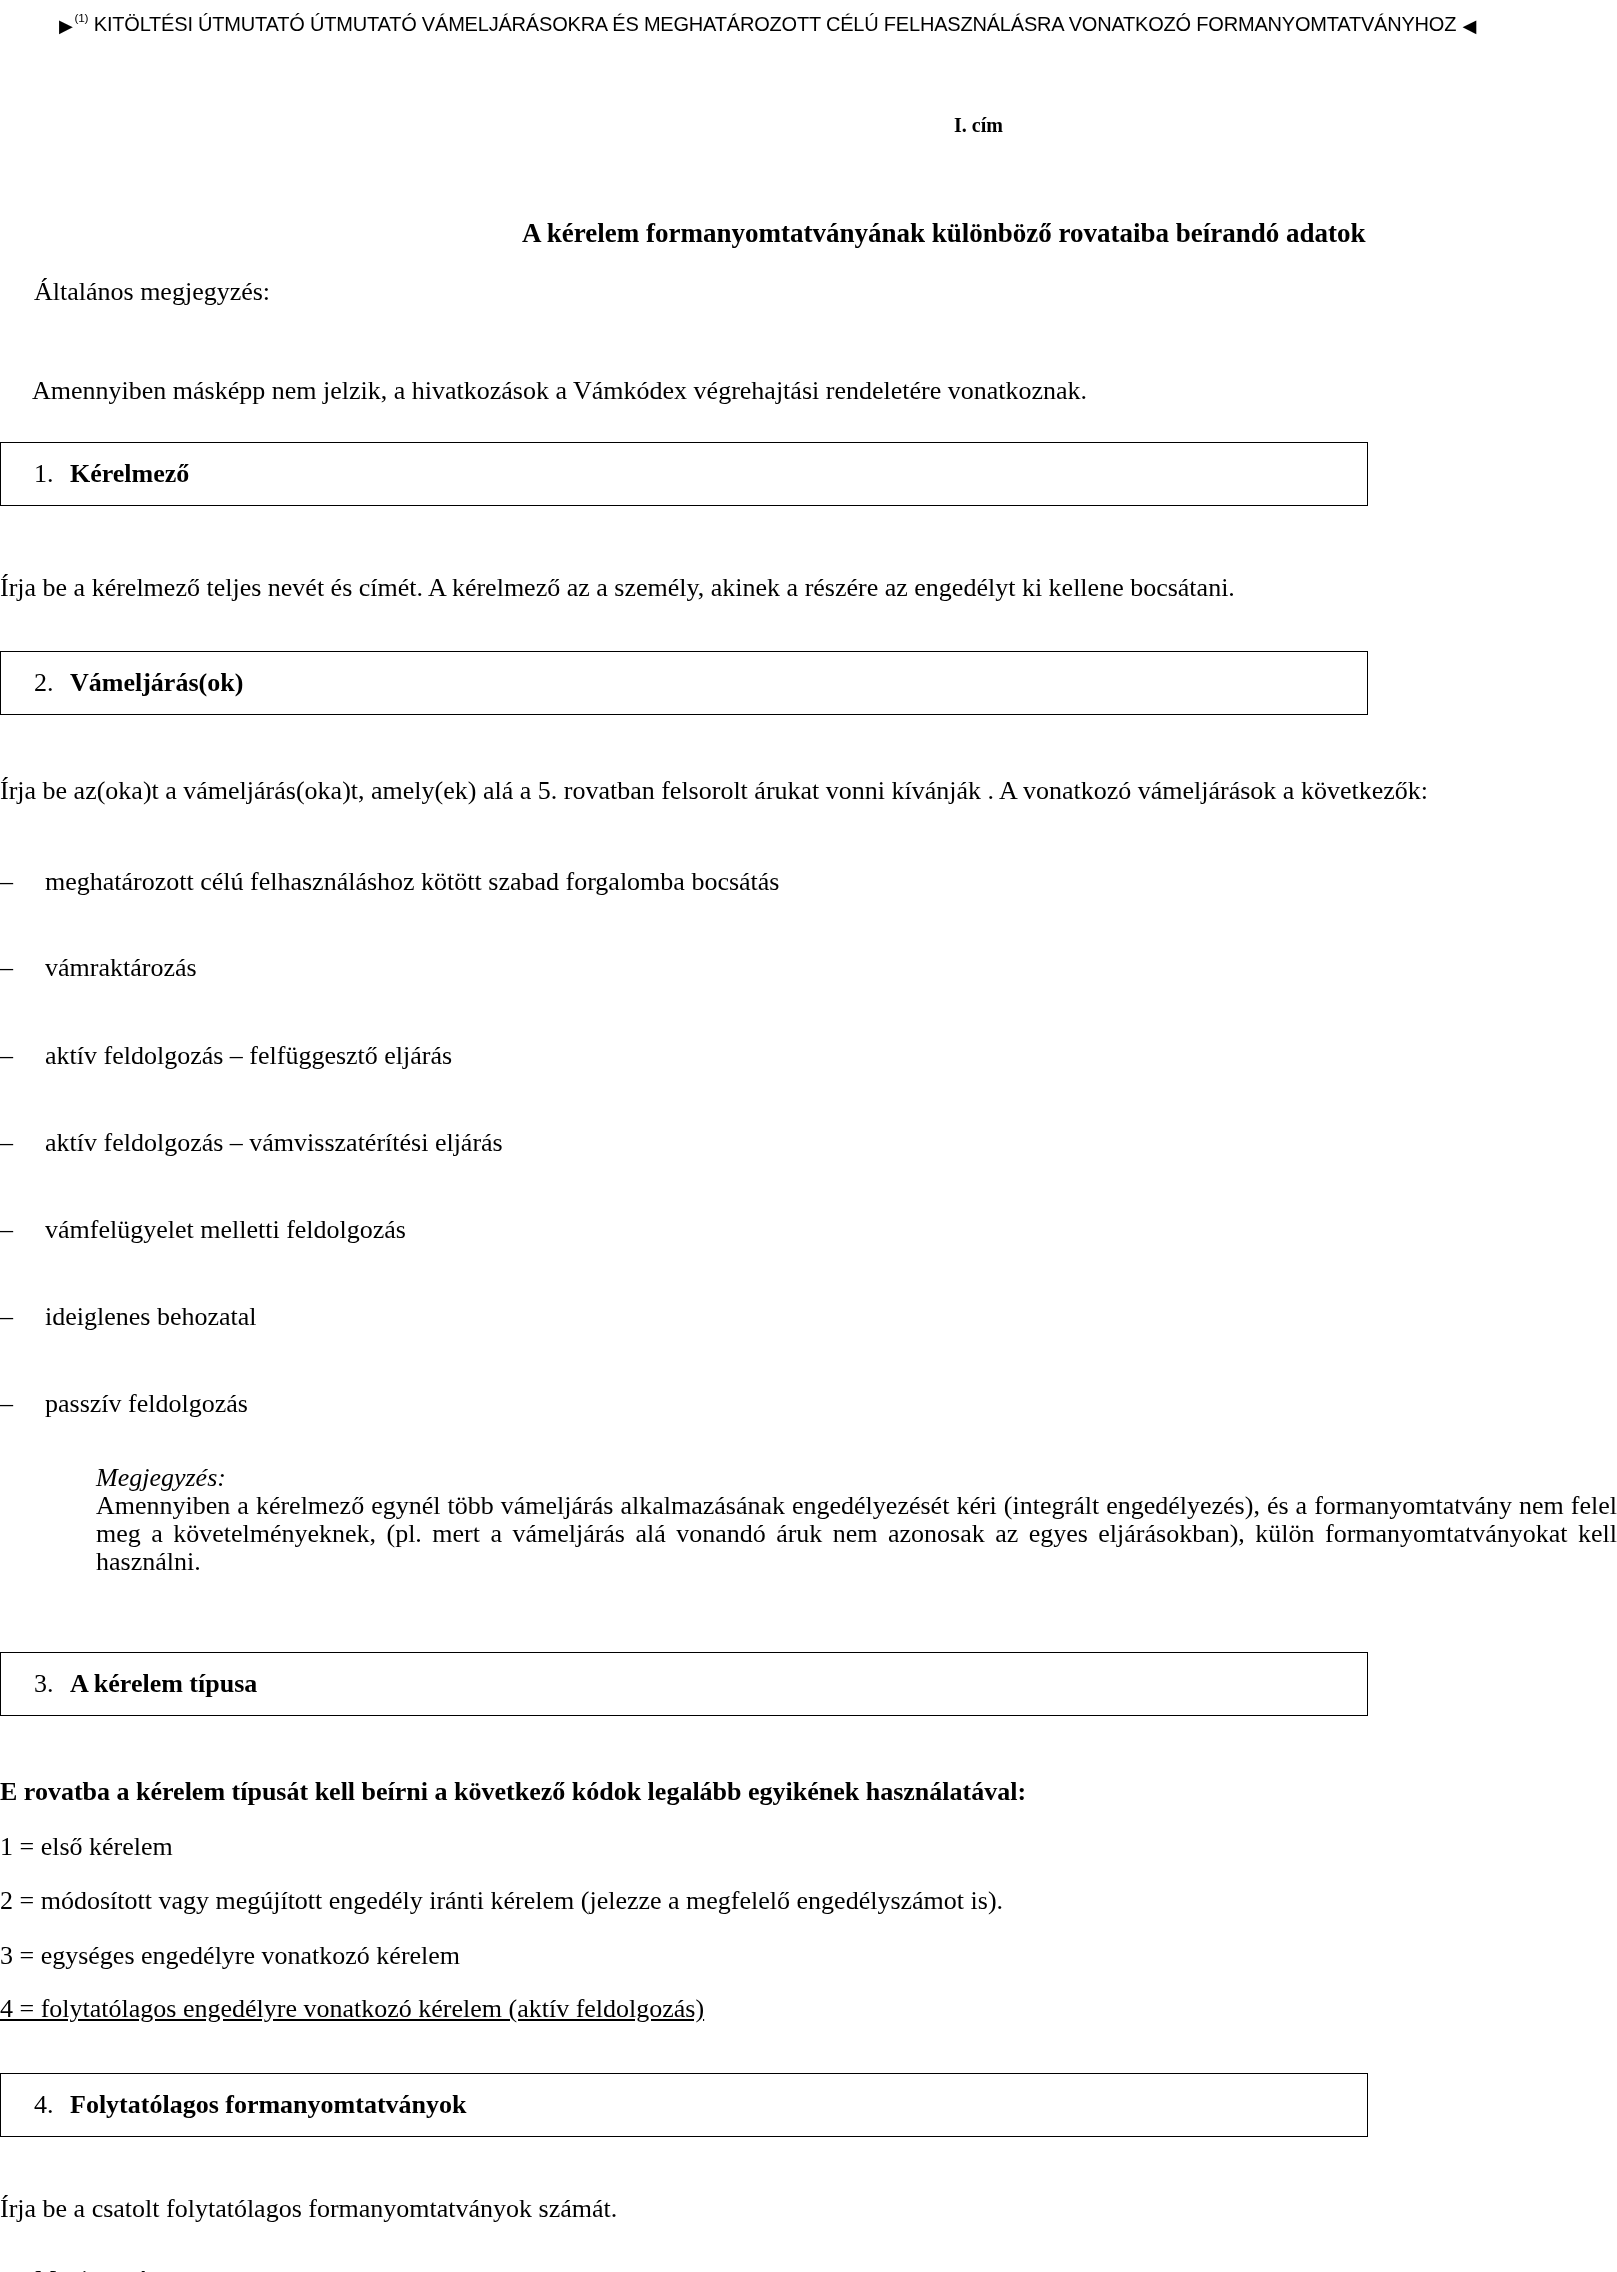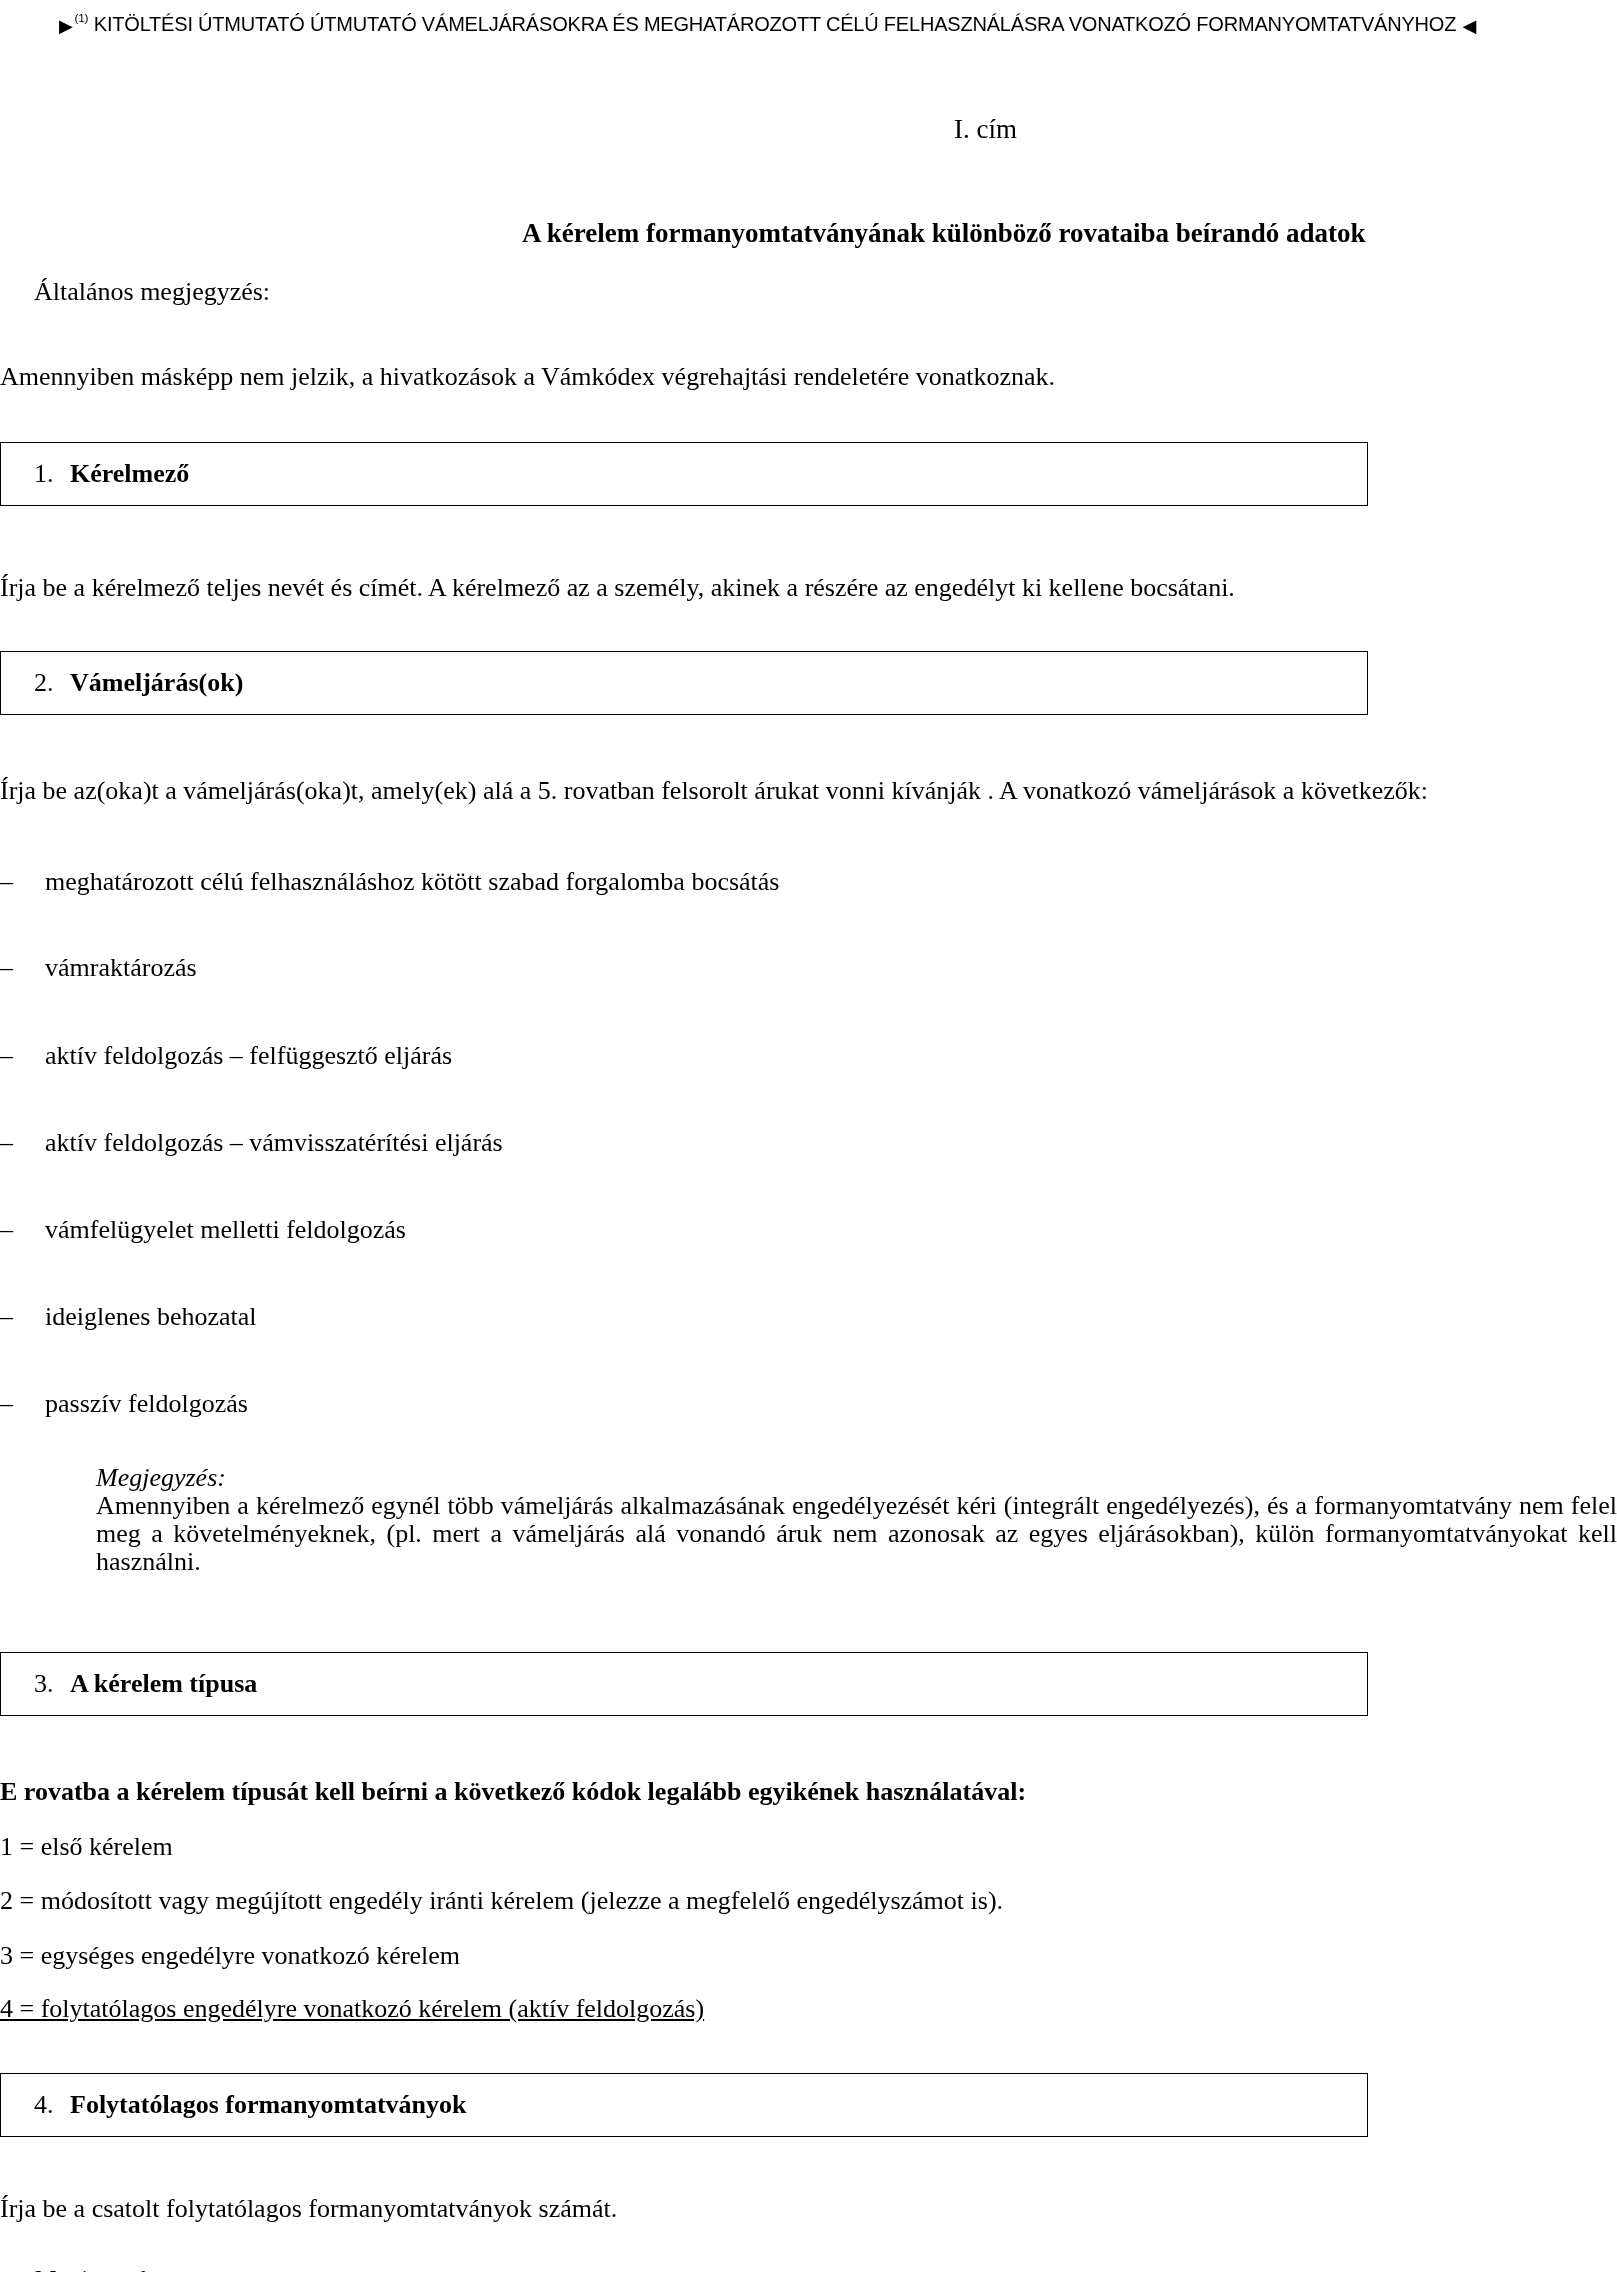--- a/index.html
+++ b/index.html
@@ -9,21 +9,21 @@
   }
   .doc-title {
     position:absolute; left:59px; top:8.2px; width:1500px;
     font-family:"Liberation Sans","DejaVu Sans",sans-serif;
     font-size:20px; letter-spacing:-0.2px; line-height:32px; white-space:nowrap;
   }
   .doc-title .arrow { display:inline-block; font-size:18px; vertical-align:middle; }
   .doc-title sup { font-size:11.8px; vertical-align:top; position:relative; top:-6.4px; margin-left:1.8px; margin-right:5.5px; }
   .doc-title .arrow-end { margin-left:6.4px; }
 
-  .title-num { position:absolute; left:954px; top:114px; font-size:27px; font-weight:normal; }
+  .title-num { position:absolute; left:954px; top:114px; font-size:20px; font-weight:bold; }
   .title-sub { position:absolute; left:522px; top:174px; font-size:27px; font-weight:bold; white-space:nowrap;margin-top:44px; }
 
   .p { position:absolute; left:0; font-size:26px; line-height:27px; white-space:nowrap; }
 
   .sec-box {
     position:absolute; left:0; width:1368px; height:64px;
     border:1.8px solid #000; box-sizing:border-box;
   }
   .sec-box .num { position:absolute; left:33px; top:15.5px; font-size:26px; }
   .sec-box .lbl { position:absolute; left:69px; top:15.5px; font-size:26px; font-weight:bold; white-space:nowrap; }
@@ -41,21 +41,21 @@
 <body>
 
 <div class="doc-title">
   <span class="arrow">▶</span><sup>(1)</sup><span>KITÖLTÉSI ÚTMUTATÓ ÚTMUTATÓ VÁMELJÁRÁSOKRA ÉS MEGHATÁROZOTT CÉLÚ FELHASZNÁLÁSRA VONATKOZÓ FORMANYOMTATVÁNYHOZ</span><span class="arrow arrow-end">◀</span>
 </div>
 
 <div class="title-num">I. cím</div>
 <div class="title-sub">A kérelem formanyomtatványának különböző rovataiba beírandó adatok</div>
 
 <div class="p" style="top:278px;padding-left:34px;">Általános megjegyzés:</div>
-<div class="p" style="top:363px;">Amennyiben másképp nem jelzik, a hivatkozások a Vámkódex végrehajtási rendeletére vonatkoznak.</div>
+<div class="p" style="top:377px;padding-left:32px;">Amennyiben másképp nem jelzik, a hivatkozások a Vámkódex végrehajtási rendeletére vonatkoznak.</div>
 
 <div class="sec-box" style="top:442px;">
   <span class="num">1.</span>
   <span class="lbl">Kérelmező</span>
 </div>
 <div class="p" style="top:574px;">Írja be a kérelmező teljes nevét és címét. A kérelmező az a személy, akinek a részére az engedélyt ki kellene bocsátani.</div>
 
 <div class="sec-box" style="top:651px;">
   <span class="num">2.</span>
   <span class="lbl">Vámeljárás(ok)</span>

